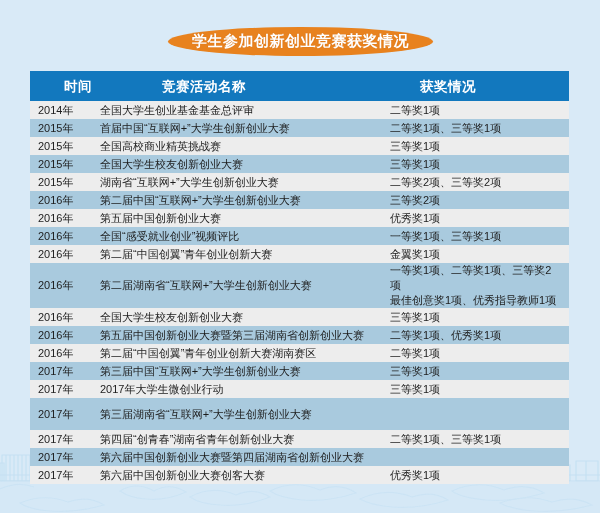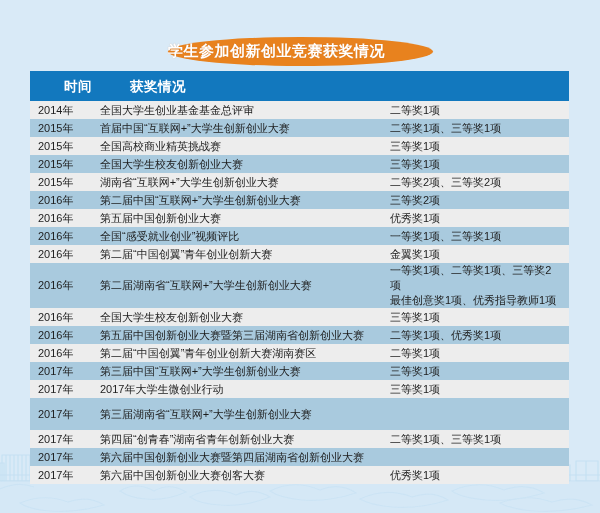--- a/index.html
+++ b/index.html
@@ -29,21 +29,21 @@
   #title-pill {
     position: absolute;
     left: 168px;
     top: 27px;
     width: 265px;
     height: 29px;
     background: #e8821e;
     border-radius: 50% / 50%;
     display: flex;
     align-items: center;
-    margin-top: 10px;
+    justify-content: center;
   }
   #title-pill .title-text {
     color: #ffffff;
     font-size: 15px;
     font-weight: bold;
     letter-spacing: 0.5px;
     white-space: nowrap;
     text-shadow: 0 0 1px rgba(160,70,0,0.35);
   }
 
@@ -137,20 +137,21 @@
 </svg>
 
 <div id="title-pill">
   <span class="title-text">学生参加创新创业竞赛获奖情况</span>
 </div>
 
 <div id="award-table">
 
   <div class="thead">
     <div class="cell c-time">时间</div>
+    <div class="cell c-name">竞赛活动名称</div>
     <div class="cell c-award">获奖情况</div>
   </div>
 
   <div id="tbody">
       <div class="row odd">
         <div class="cell c-time">2014年</div>
         <div class="cell c-name">全国大学生创业基金基金总评审</div>
         <div class="cell c-award">二等奖1项</div>
       </div>
       <div class="row even">

